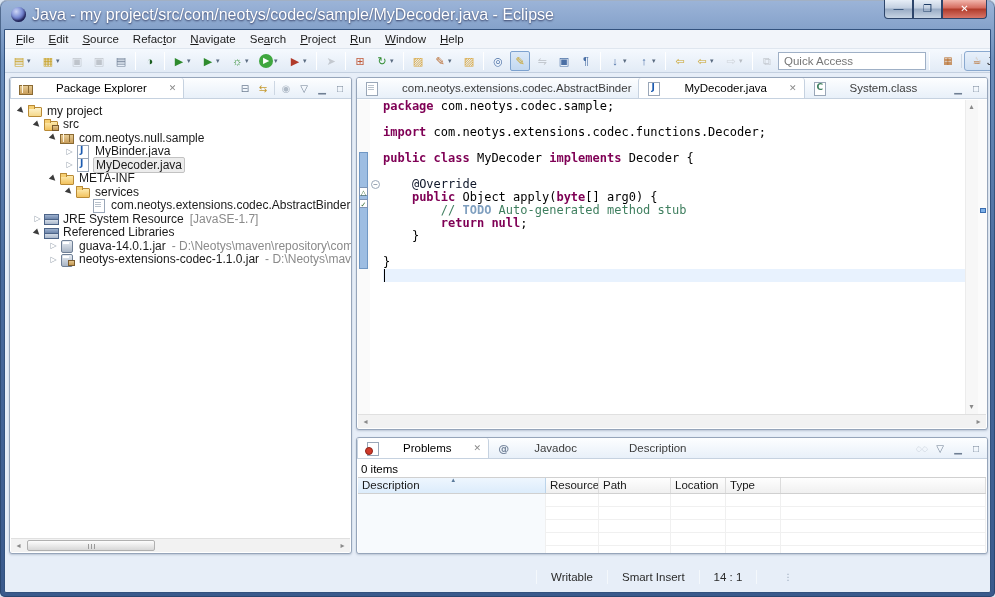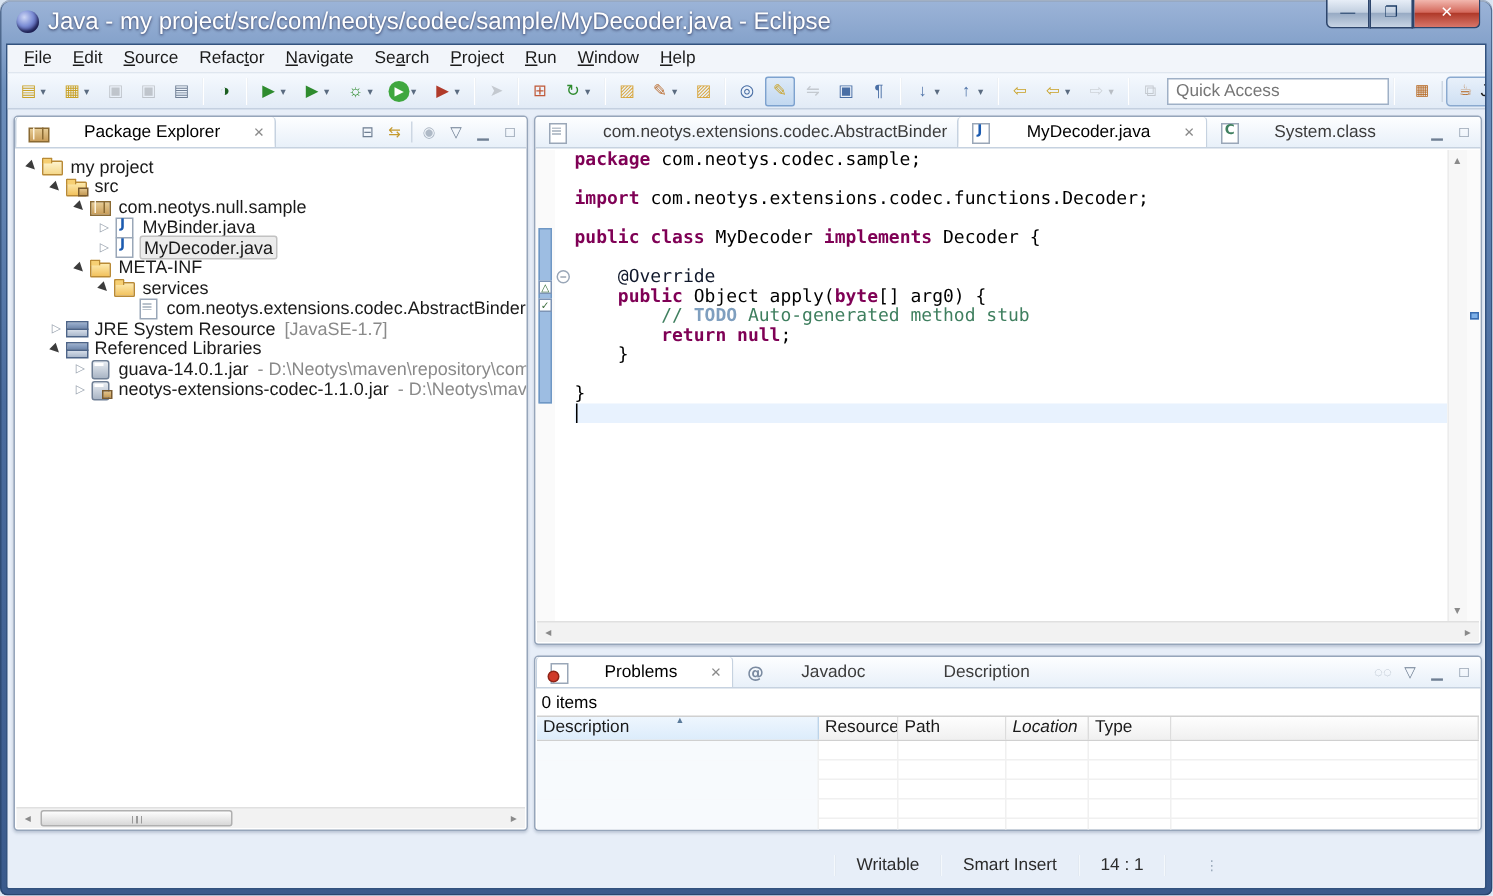--- a/index.html
+++ b/index.html
@@ -142,21 +142,21 @@
   .phead { display:flex; height:17px; border-top:1px solid #d0d0d0; border-bottom:1px solid #d0d0d0; }
   .pcol { border-right:1px solid #dcdcdc; background:linear-gradient(#fefefe,#f0f0f0);
     padding:1px 4px; color:#1a1a1a; position:relative; white-space:nowrap; overflow:hidden; }
   .pcol.sorted { background:linear-gradient(#eef6fe,#dcecfb); border-right-color:#bcd4ea; }
   .sort-ind { position:absolute; left:50%; top:-2px; font-size:7px; color:#5a7a9a; }
   .prow { display:flex; height:13px; border-bottom:1px solid #f0f0f0; }
   .pcell { border-right:1px solid #f0f0f0; height:13px; }
   .pcell.shade { background:#f7fafd; }
 
   
-  .statusbar { position:absolute; left:0; right:0; bottom:0; height:29px; display:flex; align-items:center;margin-left:20px; }
+  .statusbar { position:absolute; left:0; right:0; bottom:0; height:29px; display:flex; align-items:center; }
   .status-cells { position:absolute; left:531px; top:5px; display:flex; align-items:center; height:18px; }
   .scell { padding:0 14px; color:#2b2b2b; white-space:nowrap; }
   .ssep { width:1px; height:14px; background:#b9c6d8; border-right:1px solid #f4f8fc; }
   .sgrip { margin-left:26px; color:#9aa8ba; font-size:9px; letter-spacing:1px; }
 </style>
 </head>
 <body>
 
 <div class="win">
   <div class="titlebar">
@@ -466,21 +466,21 @@
         <span class="hico">▽</span>
         <span class="hico">▁</span>
         <span class="hico">□</span>
       </div>
       <div id="items-count">0 items</div>
       <div id="ptable">
           <div class="phead">
             <div class="pcol sorted" style="width: 188px; flex: 0 0 auto;"><span class="sort-ind">▴</span><span>Description</span></div>
             <div class="pcol" style="width: 53px; flex: 0 0 auto;"><span>Resource</span></div>
             <div class="pcol" style="width: 72px; flex: 0 0 auto;"><span>Path</span></div>
-            <div class="pcol" style="width: 55px; flex: 0 0 auto; font-style: italic;"><span>Location</span></div>
+            <div class="pcol" style="width: 55px; flex: 0 0 auto;"><span>Location</span></div>
             <div class="pcol" style="width: 55px; flex: 0 0 auto;"><span>Type</span></div>
             <div class="pcol" style="width: 98px; flex: 1 1 0%;"><span></span></div>
           </div>
           <div class="prow">
             <div class="pcell shade" style="width: 188px; flex: 0 0 auto;"></div>
             <div class="pcell" style="width: 53px; flex: 0 0 auto;"></div>
             <div class="pcell" style="width: 72px; flex: 0 0 auto;"></div>
             <div class="pcell" style="width: 55px; flex: 0 0 auto;"></div>
             <div class="pcell" style="width: 55px; flex: 0 0 auto;"></div>
             <div class="pcell" style="width: 98px; flex: 1 1 0%;"></div>

